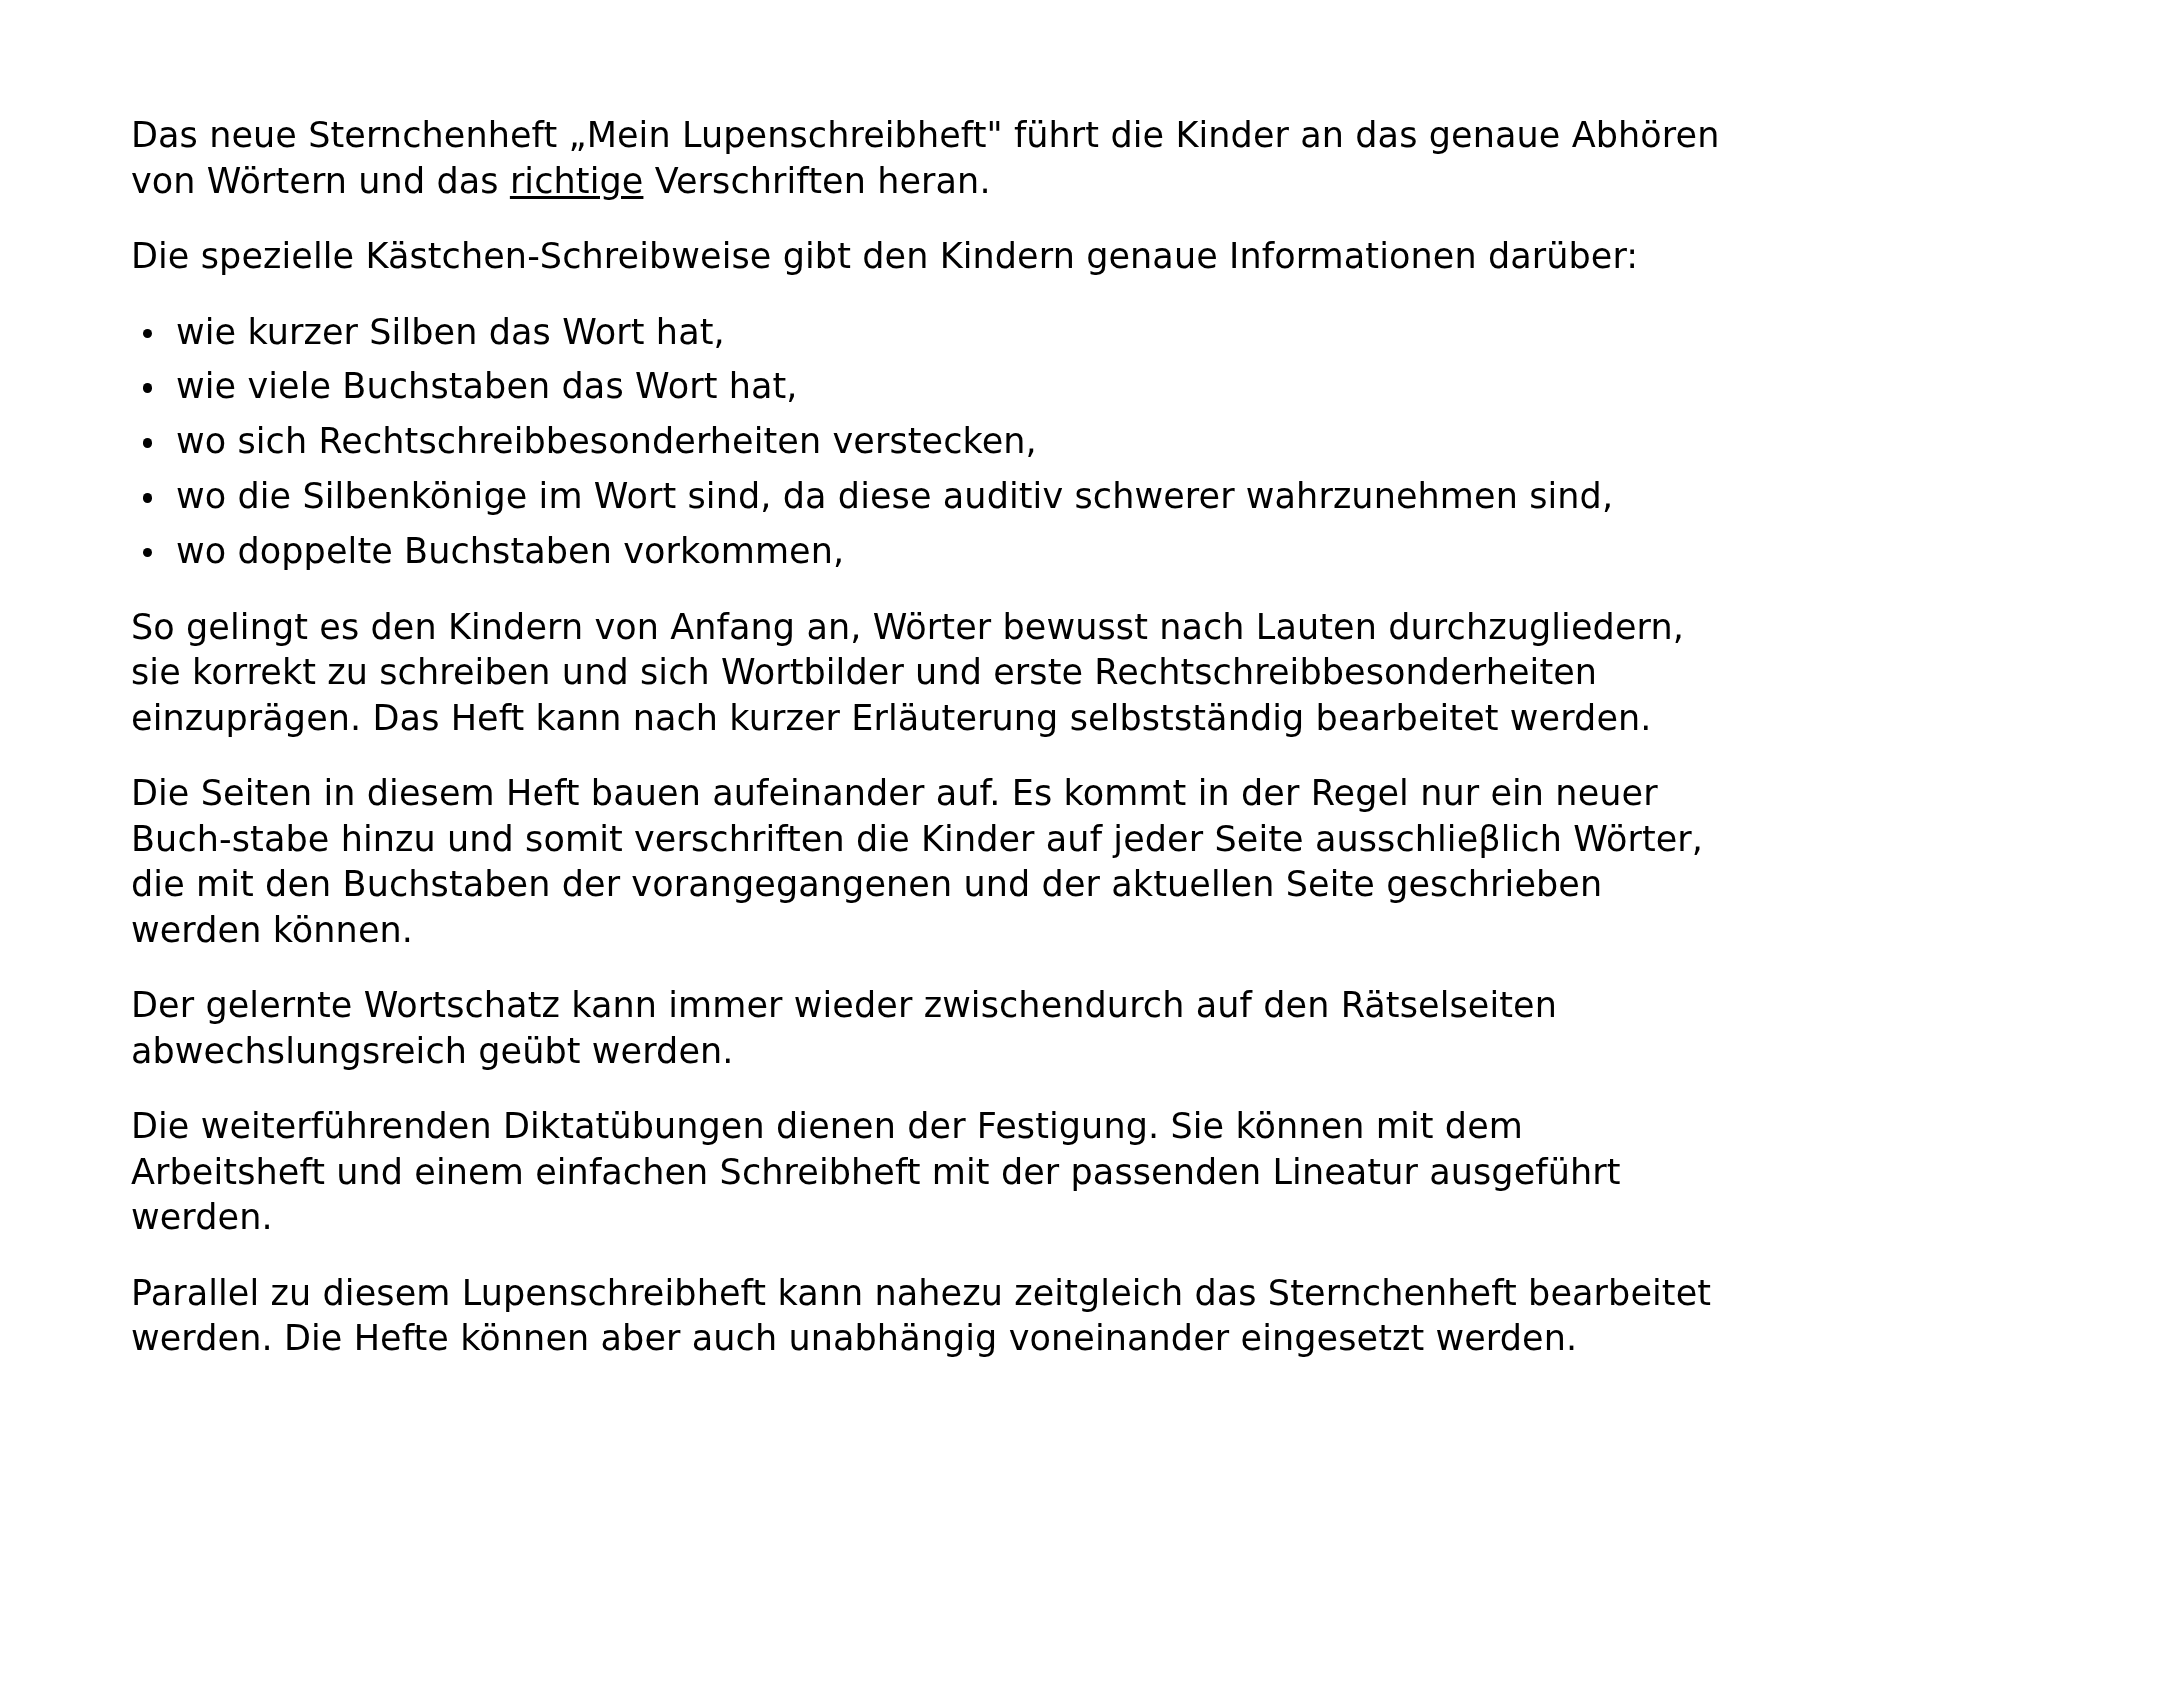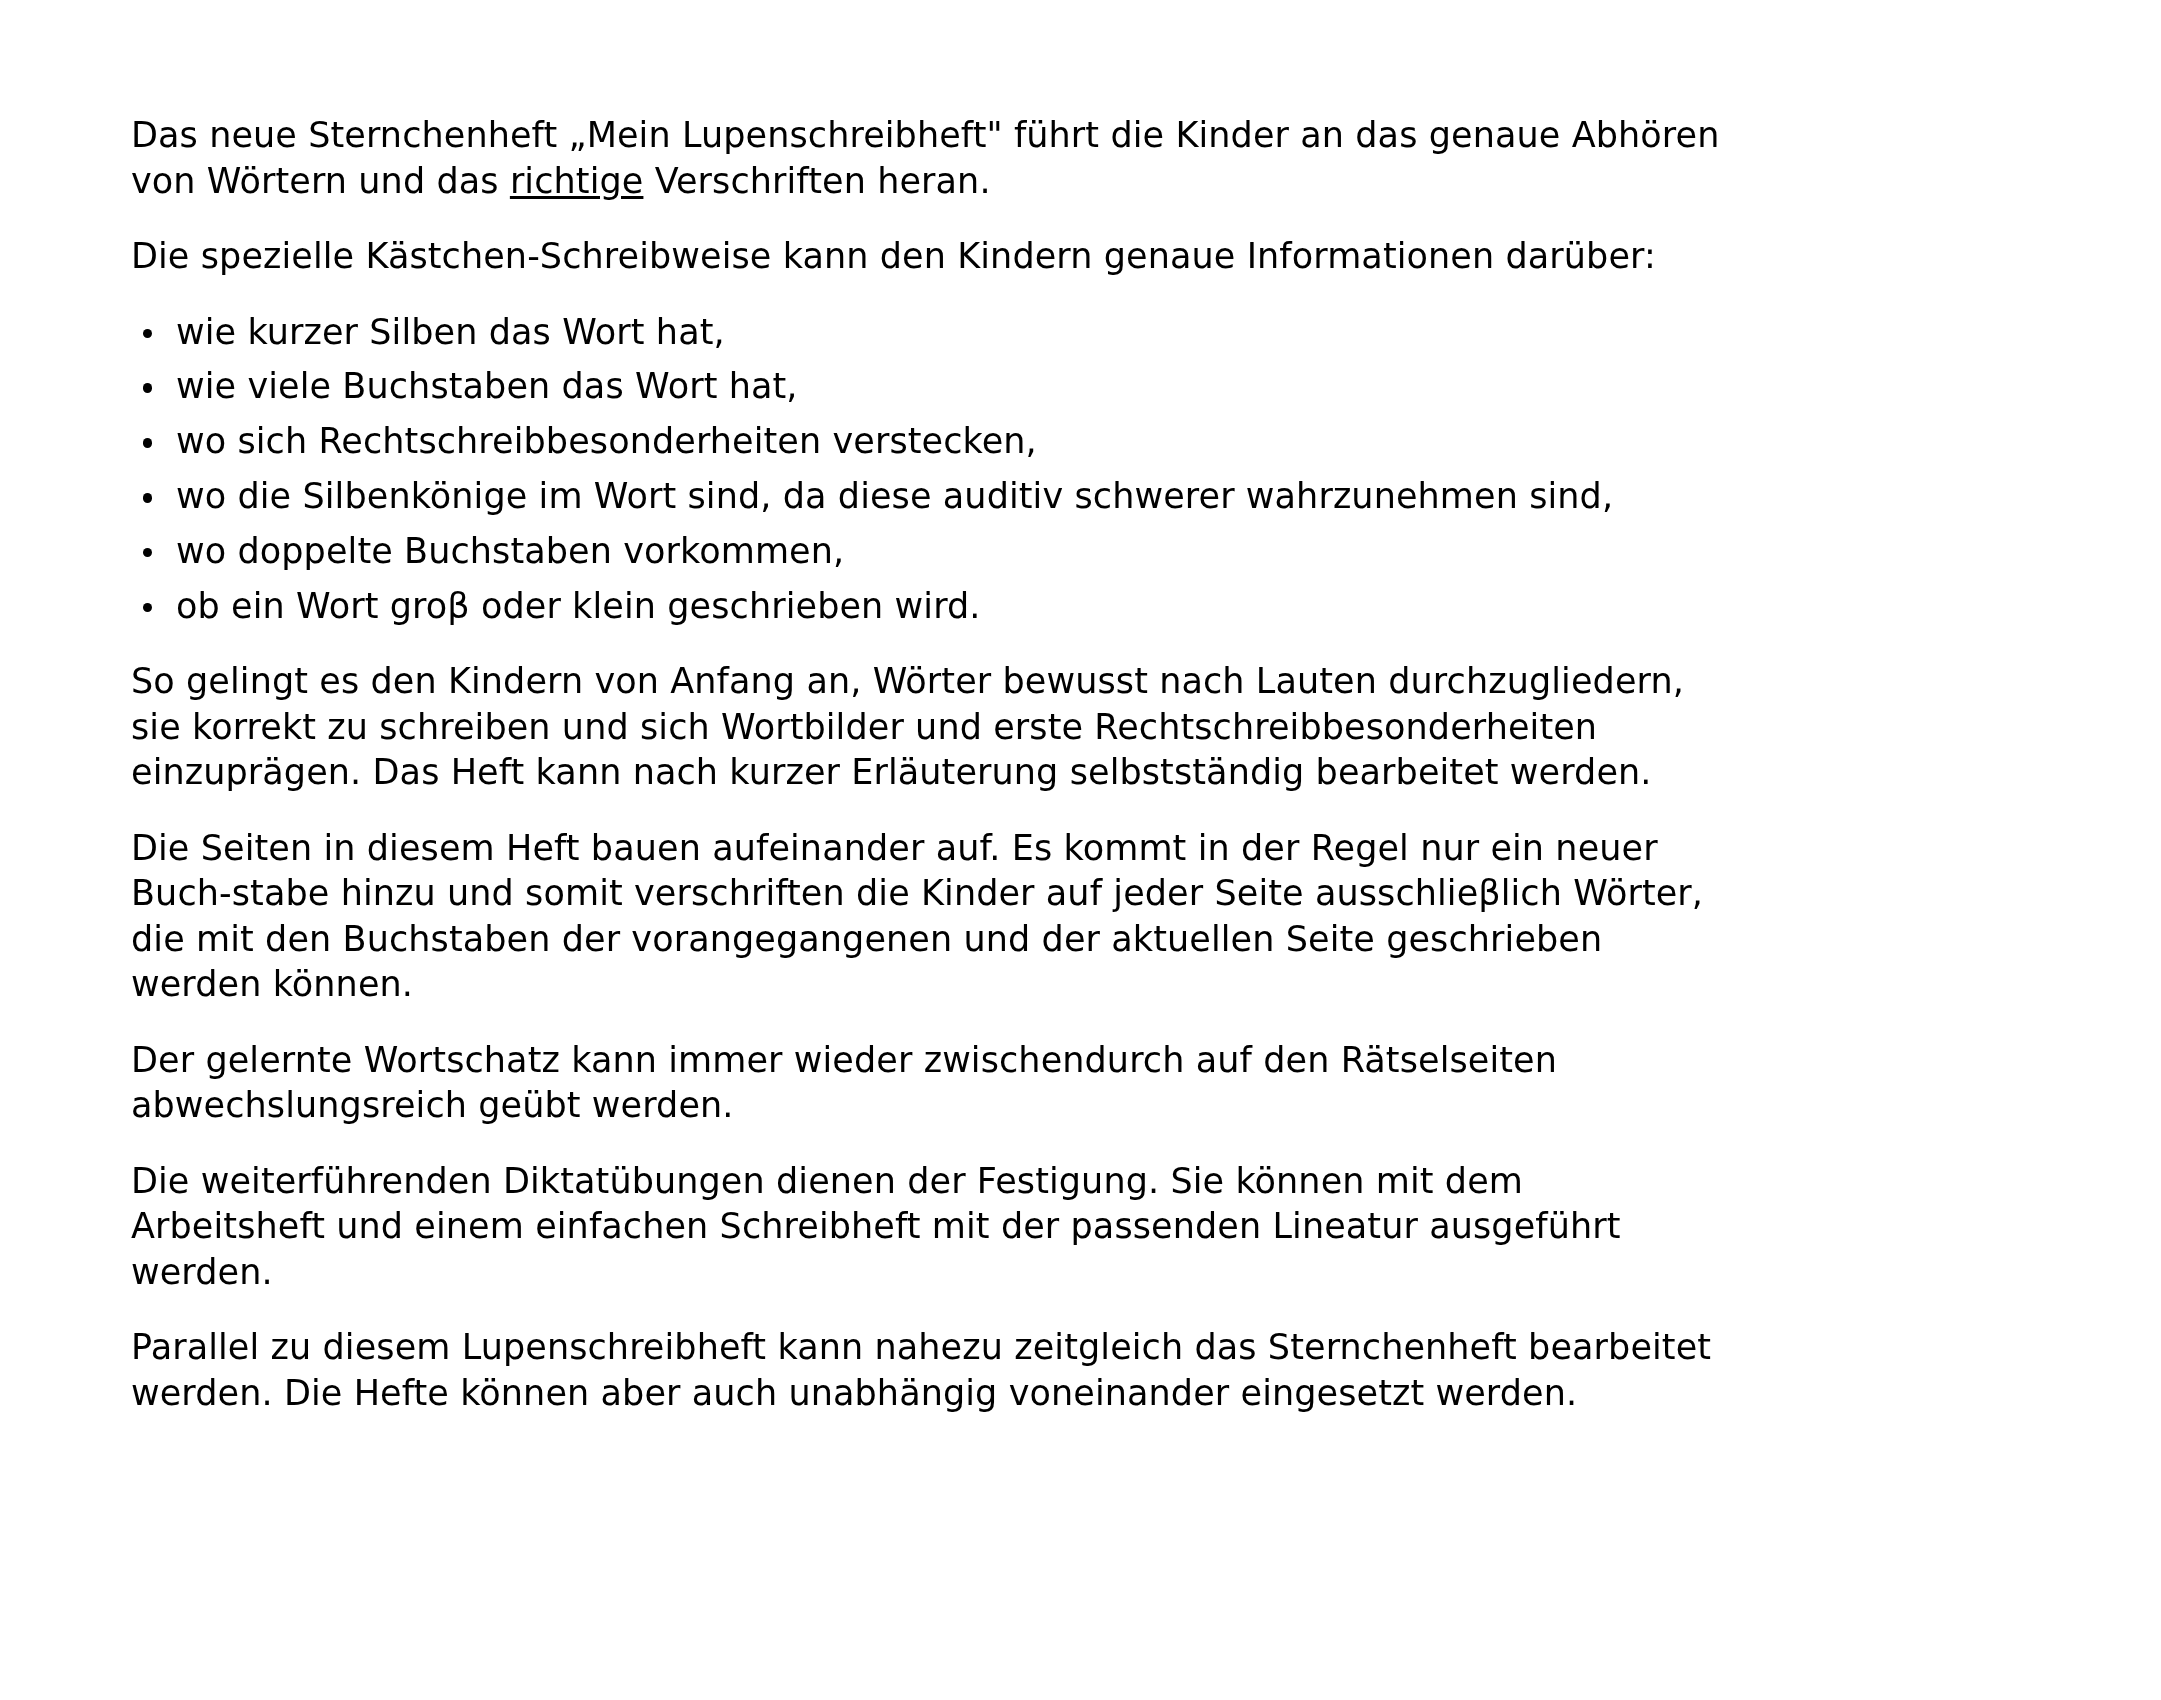--- a/index.html
+++ b/index.html
@@ -56,29 +56,28 @@
   }
 </style>
 </head>
 <body>
 
 <div class="page">
   <div class="doc">
 
     <p class="para"><span>Das neue Sternchenheft „Mein Lupenschreibheft" führt die Kinder an das genaue Abhören von Wörtern und das </span><span class="underline">richtige</span><span> Verschriften heran.</span></p>
 
-    <p class="para">Die spezielle Kästchen-Schreibweise kann den Kindern genaue Informationen darüber:</p>
+    <p class="para">Die spezielle Kästchen-Schreibweise gibt den Kindern genaue Informationen darüber:</p>
 
     <ul class="bullets">
       <li><span>wie kurzer Silben das Wort hat,</span></li>
       <li><span>wie viele Buchstaben das Wort hat,</span></li>
       <li><span>wo sich Rechtschreibbesonderheiten verstecken,</span></li>
       <li><span>wo die Silbenkönige im Wort sind, da diese auditiv schwerer wahrzunehmen sind,</span></li>
       <li><span>wo doppelte Buchstaben vorkommen,</span></li>
-      <li><span>ob ein Wort groβ oder klein geschrieben wird.</span></li>
     </ul>
 
     <p class="para">So gelingt es den Kindern von Anfang an, Wörter bewusst nach Lauten durchzugliedern, sie korrekt zu schreiben und sich Wortbilder und erste Rechtschreibbesonderheiten einzuprägen. Das Heft kann nach kurzer Erläuterung selbstständig bearbeitet werden.</p>
     <p class="para">Die Seiten in diesem Heft bauen aufeinander auf. Es kommt in der Regel nur ein neuer Buch-stabe hinzu und somit verschriften die Kinder auf jeder Seite ausschlieβlich Wörter, die mit den Buchstaben der vorangegangenen und der aktuellen Seite geschrieben werden können.</p>
     <p class="para">Der gelernte Wortschatz kann immer wieder zwischendurch auf den Rätselseiten abwechslungsreich geübt werden.</p>
     <p class="para">Die weiterführenden Diktatübungen dienen der Festigung. Sie können mit dem Arbeitsheft und einem einfachen Schreibheft mit der passenden Lineatur ausgeführt werden.</p>
     <p class="para">Parallel zu diesem Lupenschreibheft kann nahezu zeitgleich das Sternchenheft bearbeitet werden. Die Hefte können aber auch unabhängig voneinander eingesetzt werden.</p>
 
   </div>
 </div>

